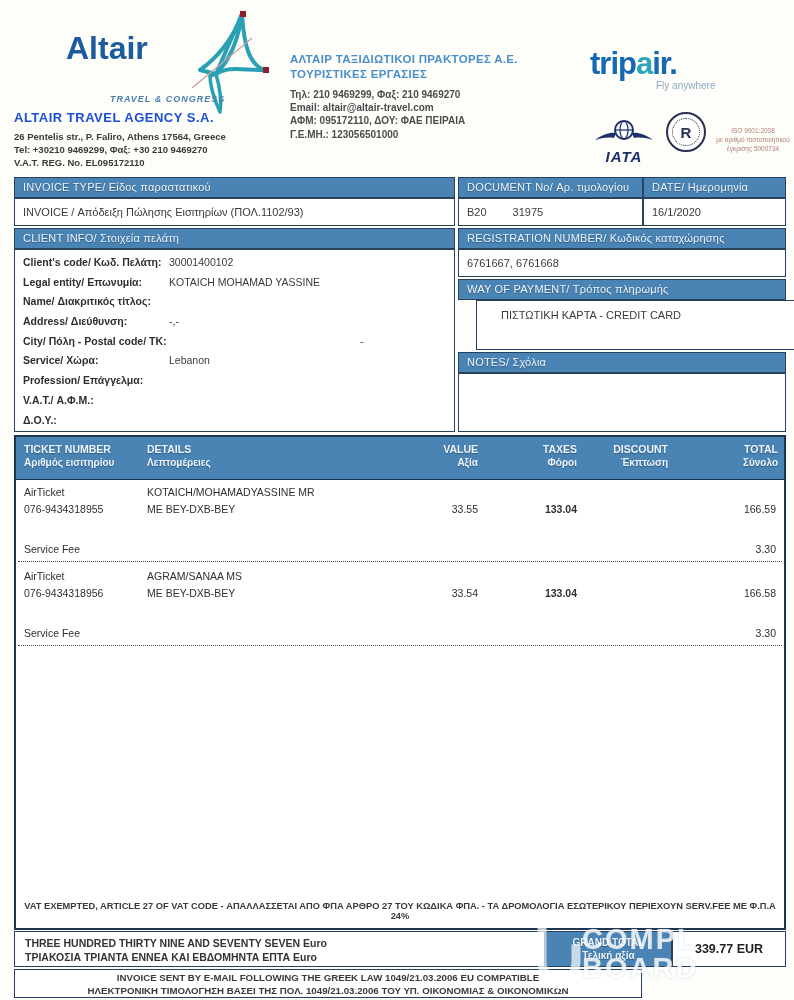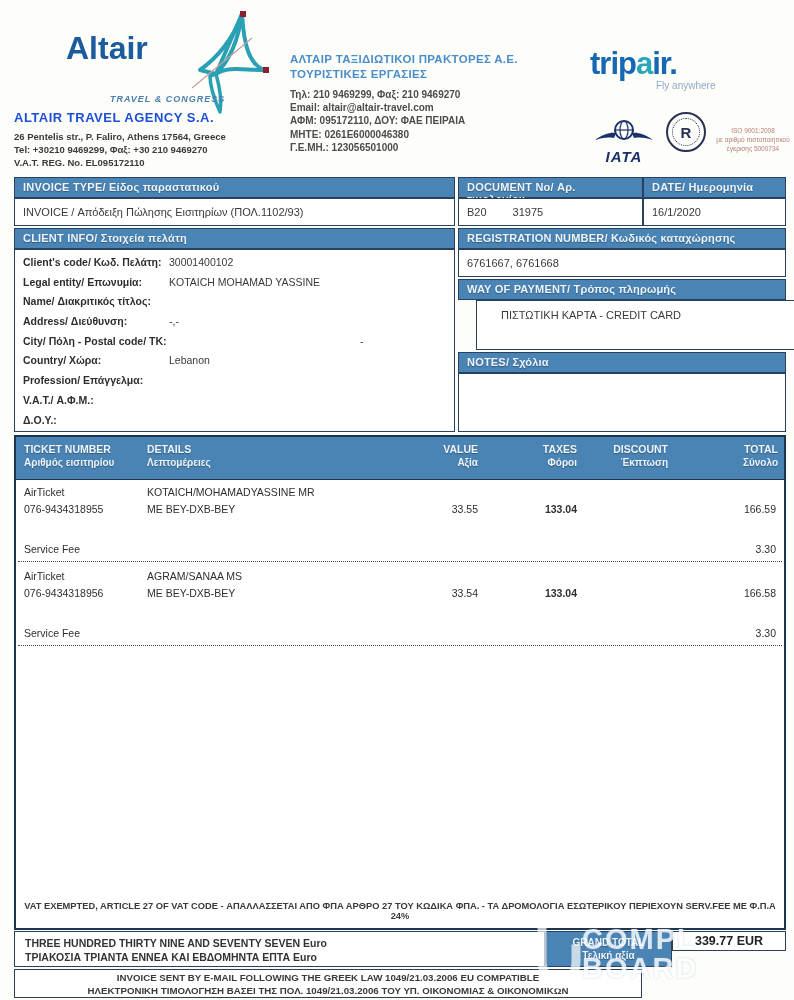--- a/index.html
+++ b/index.html
@@ -33,21 +33,21 @@
   .iata-block { position:absolute; left:2px; top:70px; width:64px; text-align:center; }
   .iata-text { font-size:15px; font-weight:bold; font-style:italic; color:#1b2f6b; letter-spacing:1px; margin-top:-4px; }
   .seal { position:absolute; left:76px; top:64px; width:40px; height:40px; border:2px solid #2a2f55;
     border-radius:50%; display:flex; align-items:center; justify-content:center; }
   .seal-inner { width:28px; height:28px; border:1px dotted #2a2f55; border-radius:50%;
     display:flex; align-items:center; justify-content:center; font-size:15px; font-weight:bold; color:#2a2f55; }
   .iso-text { position:absolute; left:124px; top:78px; font-size:6.5px; color:#b87f78;
     line-height:9px; text-align:center; width:78px; }
 
   
-  .bar { background:#4a84b4; color:#eef5fc; font-weight:bold; font-size:11px;
+  .bar { background:#4a84b4; color:#eef5fc; font-weight:normal; font-size:11px;
     border:1px solid #27415f; padding:3px 8px 0 8px;
     text-shadow:0 1px 1px rgba(15,35,60,.45); letter-spacing:.2px; }
   .wbox { background:#fff; border:1.5px solid #27415f; }
 
   
   #col-left  { position:absolute; left:14px;  top:177px; width:441px; height:255px; }
   #col-right { position:absolute; left:458px; top:177px; width:328px; height:255px; }
 
   #invoice-type-bar   { position:absolute; left:0; top:0;    width:441px; height:21px; }
   #invoice-type-value { position:absolute; left:0; top:21px; width:441px; height:28px;
@@ -108,21 +108,21 @@
   
   #totals-words { position:absolute; left:14px; top:931px; width:531px; height:36px;
     background:#fff; border:1.5px solid #27415f; padding:4px 10px; }
   #totals-words .w1 { font-size:10.5px; font-weight:bold; color:#333; line-height:14px; }
   #totals-words .w2 { font-size:10.5px; font-weight:bold; color:#333; line-height:14px; }
   #grand-total-box { position:absolute; left:545px; top:931px; width:127px; height:36px;
     background:#4a84b4; border:1.5px solid #27415f; text-align:center; color:#eef5fc;
     font-weight:bold; text-shadow:0 1px 1px rgba(15,35,60,.45); padding-top:4px; }
   #grand-total-box .g1 { font-size:10px; line-height:13px; }
   #grand-total-box .g2 { font-size:10px; line-height:13px; }
-  #grand-amount-box { position:absolute; left:672px; top:931px; width:114px; height:20px;
+  #grand-amount-box { position:absolute; left:672px; top:931px; width:114px; height:36px;
     background:#fff; border:1.5px solid #27415f; display:flex; align-items:center;
     justify-content:center; font-size:12.5px; font-weight:bold; color:#222; }
 
   
   #footer-box { position:absolute; left:14px; top:969px; width:628px; height:29px;
     background:#fff; border:1.5px solid #27415f; text-align:center; padding-top:2px; }
   #footer-box div { font-size:9.7px; font-weight:bold; color:#3a3a3a; line-height:12.5px; }
 
   
   #watermark { position:absolute; left:536px; top:925px; width:190px; height:68px;
@@ -154,21 +154,20 @@
   <div class="hdr-small" style="top:150px;">V.A.T. REG. No. EL095172110</div>
 </div>
 
 <div id="hdr-center">
   <div class="center-name">ΑΛΤΑΙΡ ΤΑΞΙΔΙΩΤΙΚΟΙ ΠΡΑΚΤΟΡΕΣ Α.Ε.</div>
   <div class="center-name">ΤΟΥΡΙΣΤΙΚΕΣ ΕΡΓΑΣΙΕΣ</div>
   <div class="center-block">
     <div class="center-line">Τηλ: 210 9469299, Φαξ: 210 9469270</div>
     <div class="center-line">Email: altair@altair-travel.com</div>
     <div class="center-line">ΑΦΜ: 095172110, ΔΟΥ: ΦΑΕ ΠΕΙΡΑΙΑ</div>
-    <div class="center-line">ΜΗΤΕ: 0261Ε6000046380</div>
     <div class="center-line">Γ.Ε.ΜΗ.: 123056501000</div>
   </div>
 </div>
 
 <div id="hdr-right">
   <div class="tripair-logo"><span>trip</span><span class="tripair-accent">a</span><span>ir.</span></div>
   <div class="tripair-tagline">Fly anywhere</div>
   <div class="iata-block">
     <svg width="62" height="30" viewBox="0 0 62 30">
       <circle cx="31" cy="12" r="9" fill="none" stroke="#1b2f6b" stroke-width="2"></circle>
@@ -211,21 +210,21 @@
     <div class="field-row">
       <span class="field-label">Address/ Διεύθυνση:</span>
       <span class="field-value">-,-</span>
     </div>
     <div class="field-row">
       <span class="field-label">City/ Πόλη - Postal code/ TK:</span>
       <span class="field-value"></span>
       <span class="field-value-right">-</span>
     </div>
     <div class="field-row">
-      <span class="field-label">Country/ Χώρα:</span>
+      <span class="field-label">Service/ Χώρα:</span>
       <span class="field-value">Lebanon</span>
     </div>
     <div class="field-row">
       <span class="field-label">Profession/ Επάγγελμα:</span>
       <span class="field-value"></span>
     </div>
     <div class="field-row">
       <span class="field-label">V.A.T./ Α.Φ.Μ.:</span>
       <span class="field-value"></span>
     </div>

